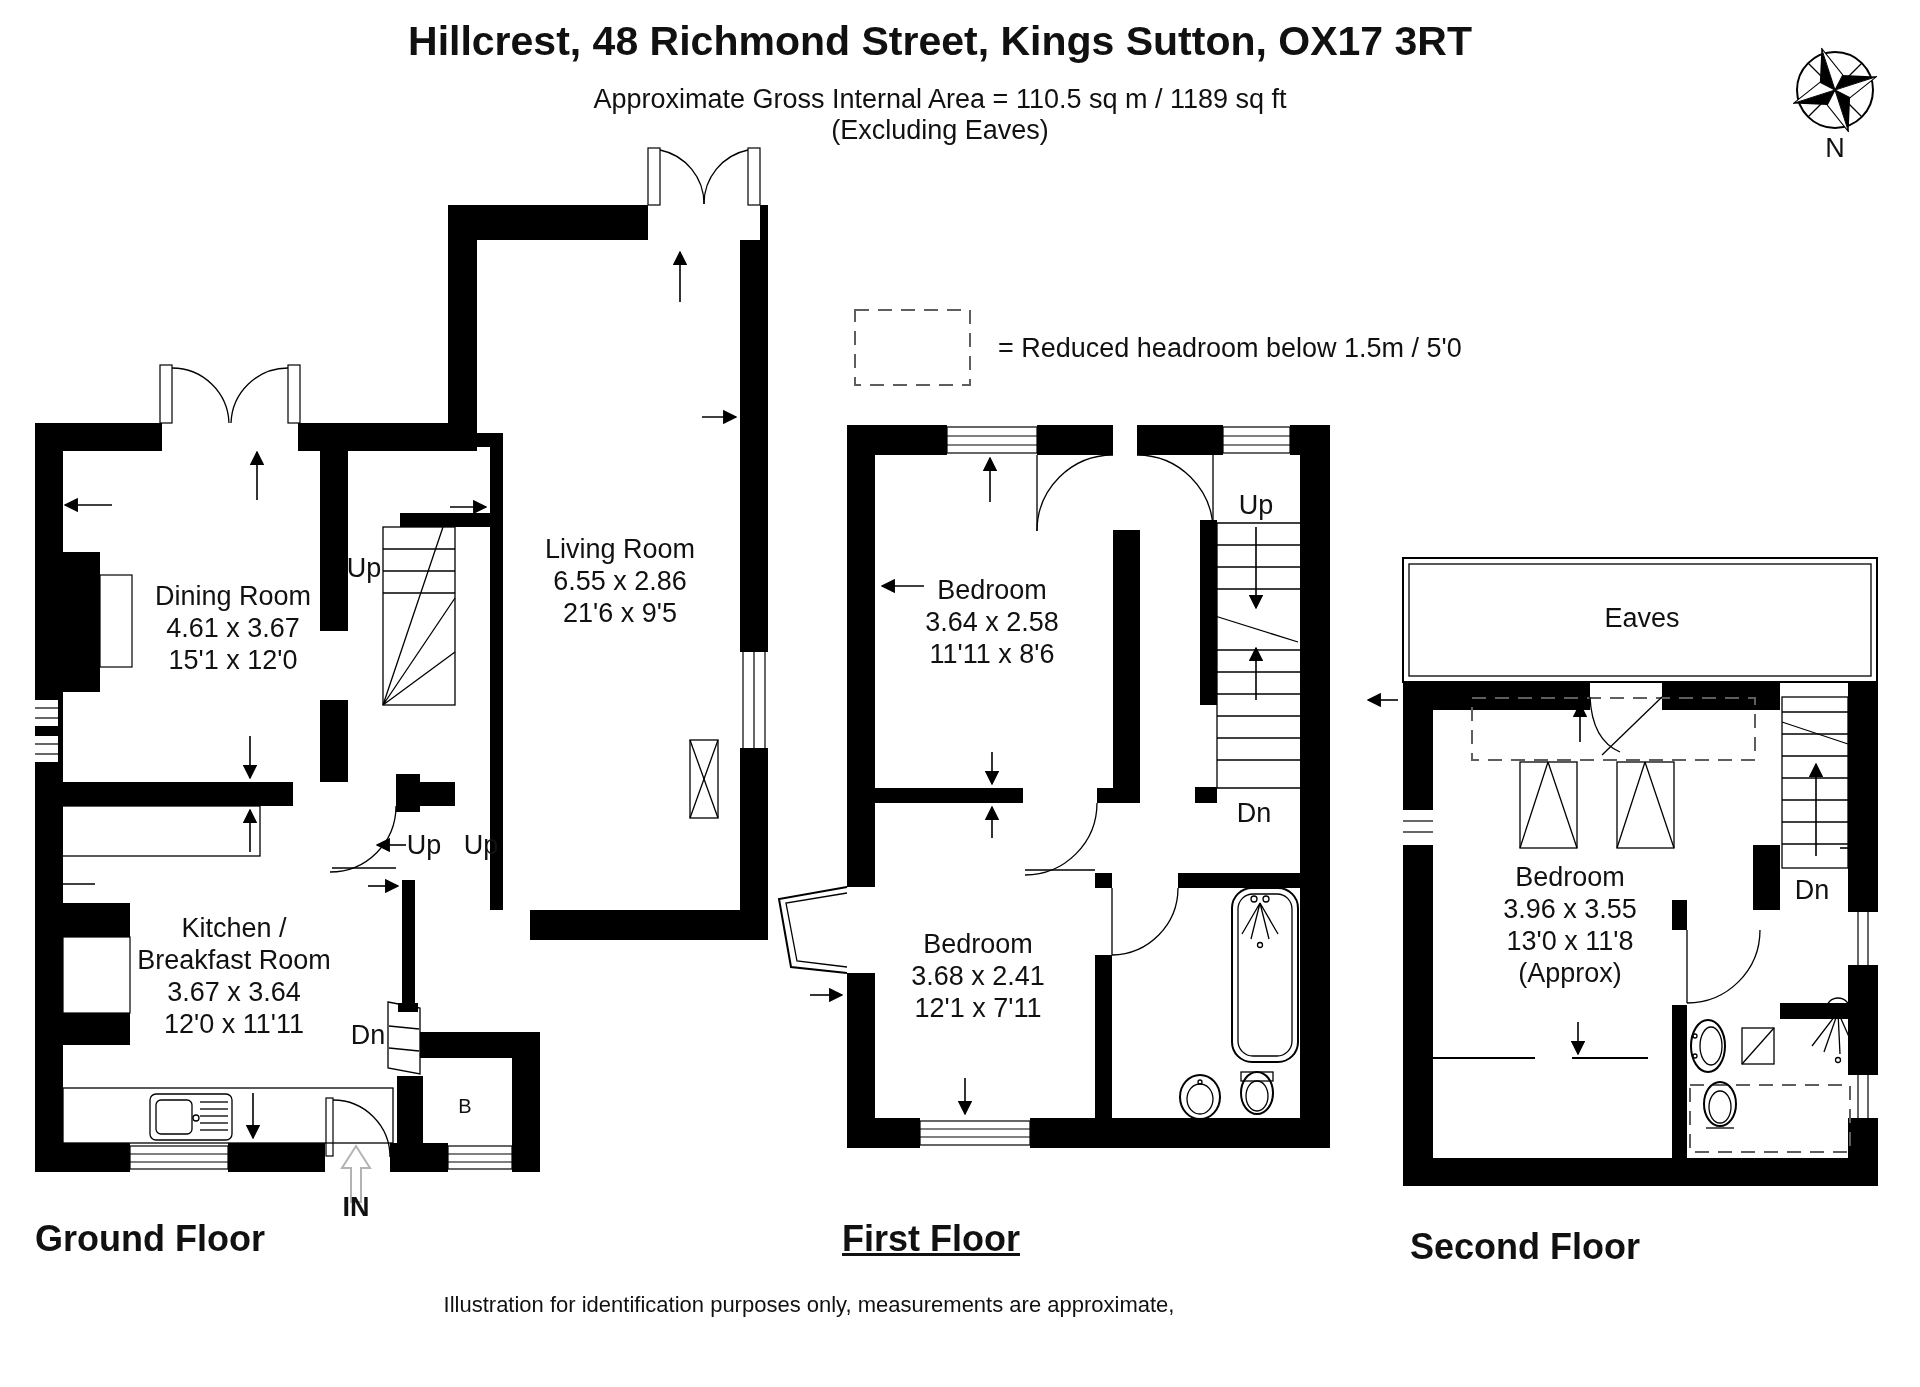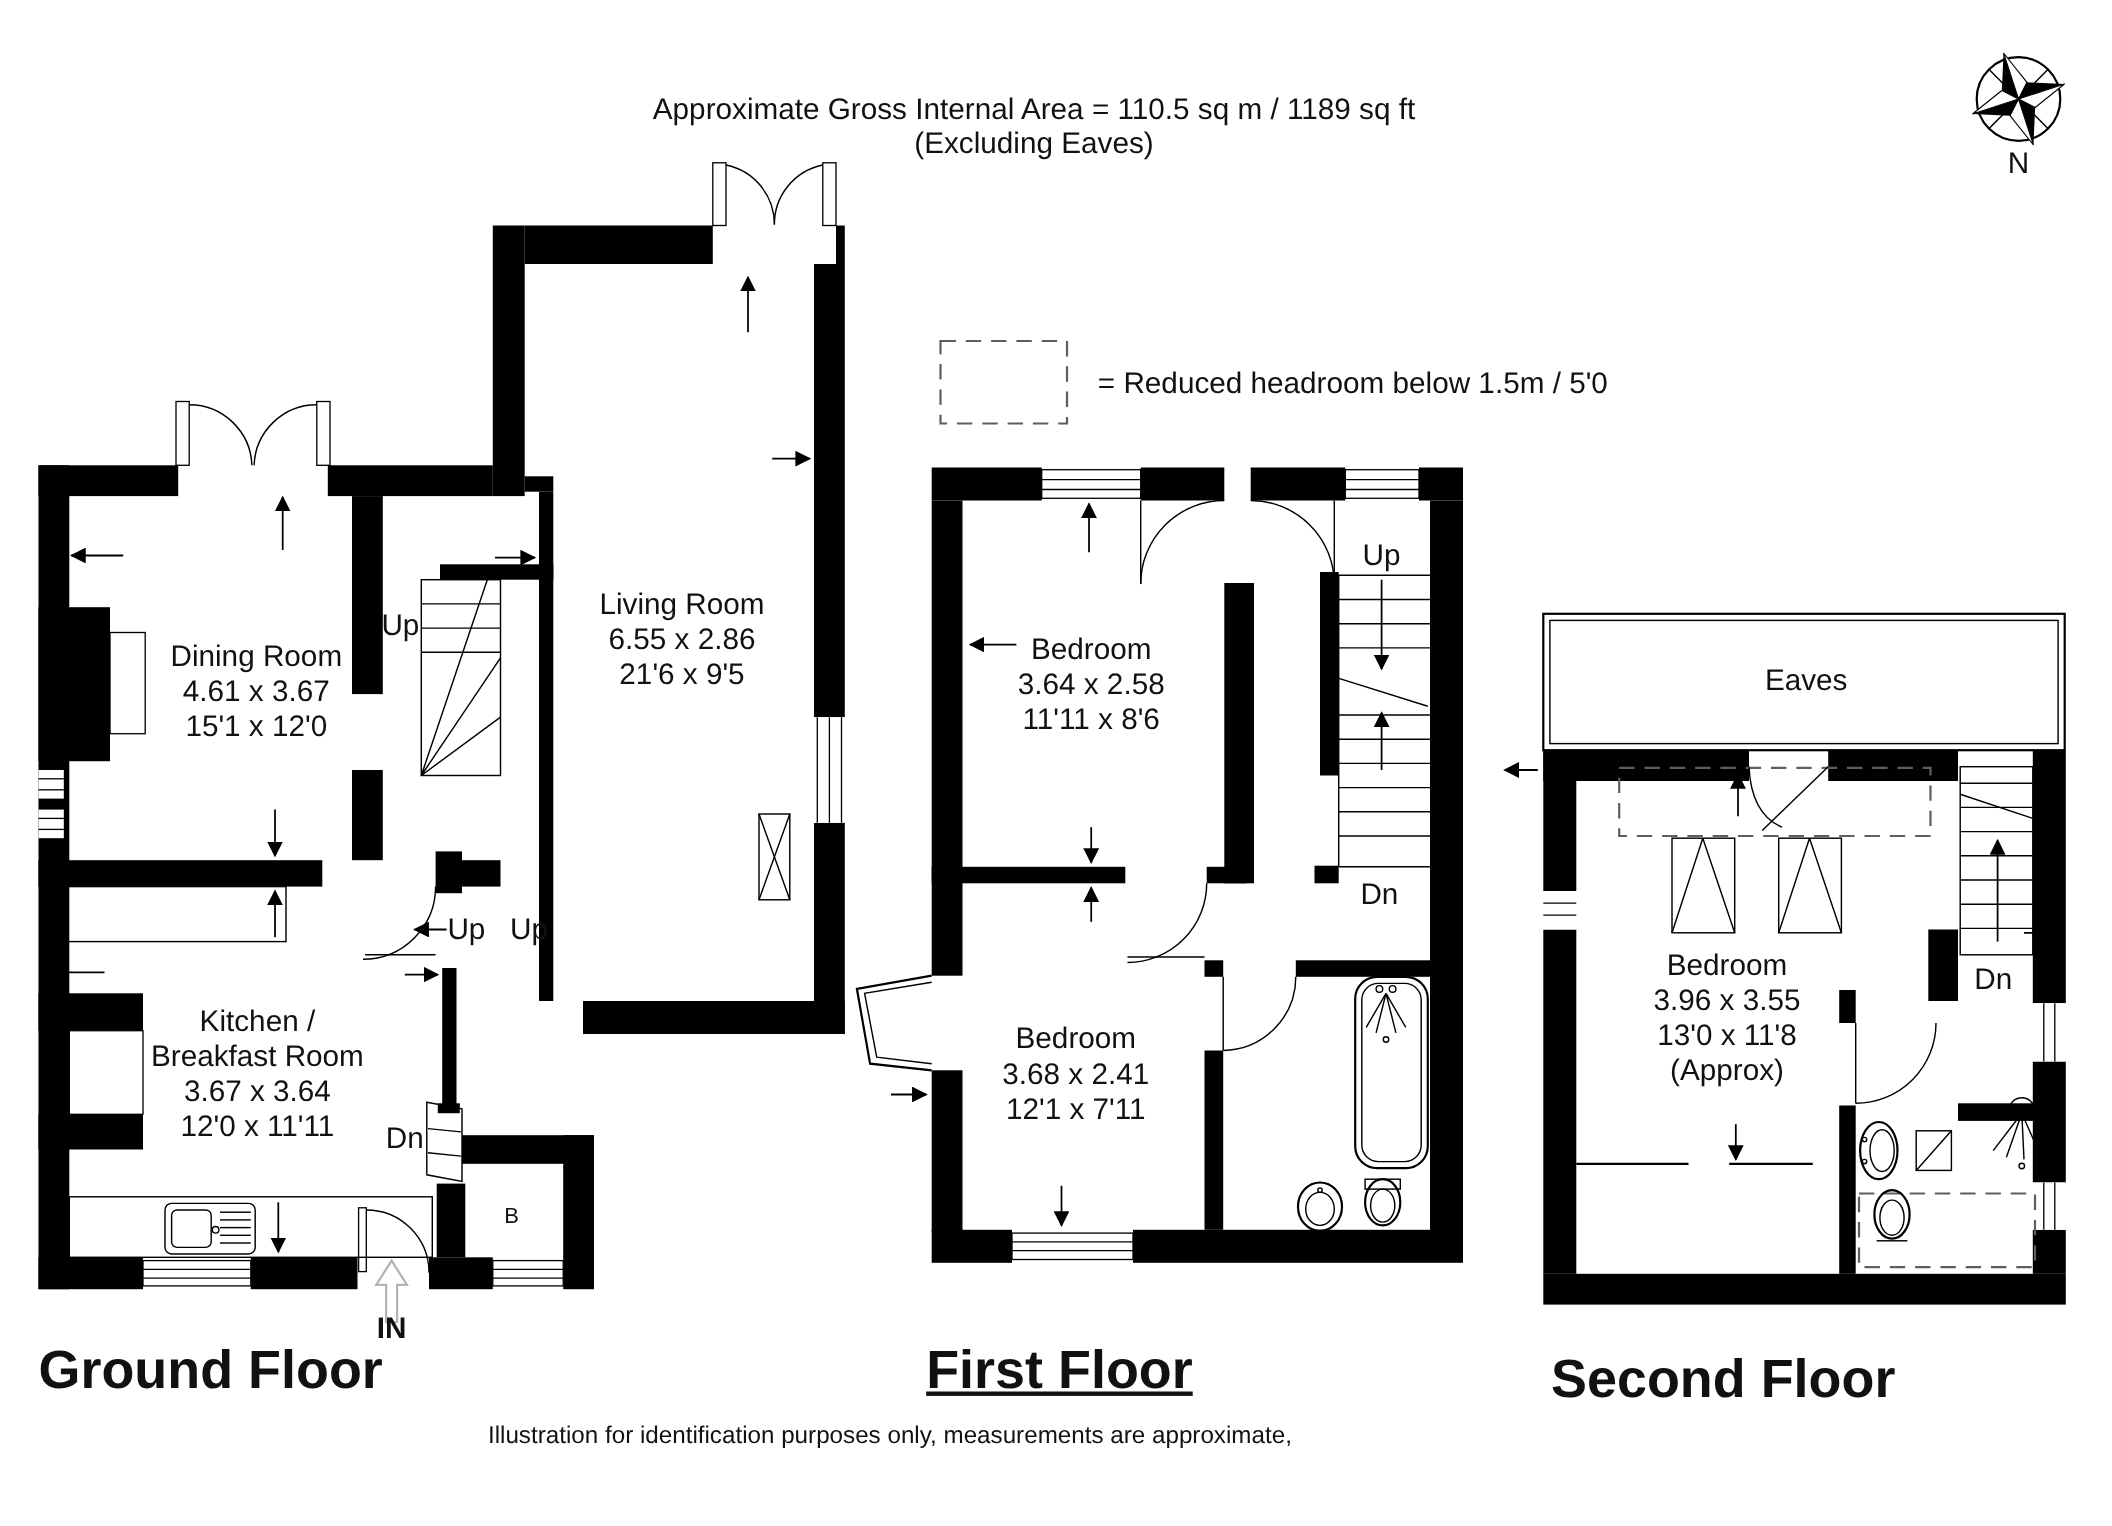--- a/index.html
+++ b/index.html
@@ -2,21 +2,21 @@
 <html><head>
 <meta charset="utf-8">
 <style>
   html,body{margin:0;padding:0;background:#fff;font-family:"Liberation Sans",sans-serif;color:#000;}
   #page{position:relative;width:1920px;height:1387px;background:#fff;overflow:hidden;}
   svg#plan{position:absolute;left:0;top:0;}
   .lbl{position:absolute;white-space:nowrap;color:#111;}
   .c{transform:translateX(-50%);text-align:center;}
   .room{font-size:27px;line-height:32px;}
   .tag{font-size:27px;}
-  .floor-title{font-size:49px;font-weight:bold;}
+  .floor-title{font-size:36px;font-weight:bold;}
   .hdr-title{font-size:41px;font-weight:bold;}
   .hdr-sub{font-size:27px;}
   .foot{font-size:22px;margin-left:19px;}
   .b-label{font-size:20px;}
   .wall{fill:#000;}
   .thin{fill:none;stroke:#000;stroke-width:2;}
   .thin1{fill:none;stroke:#000;stroke-width:1.3;}
   .wfill{fill:#fff;}
   .wline{stroke:#000;stroke-width:1.2;fill:none;}
   .dash{fill:none;stroke:#5e5e5e;stroke-width:2;stroke-dasharray:14 9;}
@@ -369,20 +369,21 @@
       <path d="M44,0 L0,0 L12,-12 Z" fill="#000"></path>
       <path d="M44,0 L0,0 L12,12 Z" fill="#fff" stroke="#000" stroke-width="1"></path>
       <path d="M0,44 L0,0 L12,12 Z" fill="#000"></path>
       <path d="M0,44 L0,0 L-12,12 Z" fill="#fff" stroke="#000" stroke-width="1"></path>
       <path d="M-44,0 L0,0 L-12,12 Z" fill="#000"></path>
       <path d="M-44,0 L0,0 L-12,-12 Z" fill="#fff" stroke="#000" stroke-width="1"></path>
     </g>
   </g>
 </svg>
 
+<div class="lbl c hdr-title" style="left:940px;top:18px;">Hillcrest, 48 Richmond Street, Kings Sutton, OX17 3RT</div>
 <div class="lbl c hdr-sub" style="left:940px;top:84px;">Approximate Gross Internal Area = 110.5 sq m / 1189 sq ft</div>
 <div class="lbl c hdr-sub" style="left:940px;top:115px;">(Excluding Eaves)</div>
 <div class="lbl c tag" style="left:1835px;top:133px;">N</div>
 <div class="lbl tag" style="left:998px;top:333px;">= Reduced headroom below 1.5m / 5'0</div>
 
 <div class="lbl c room" style="left:233px;top:580px;">
   <div>Dining Room</div>
   <div>4.61 x 3.67</div>
   <div>15'1 x 12'0</div>
 </div>

